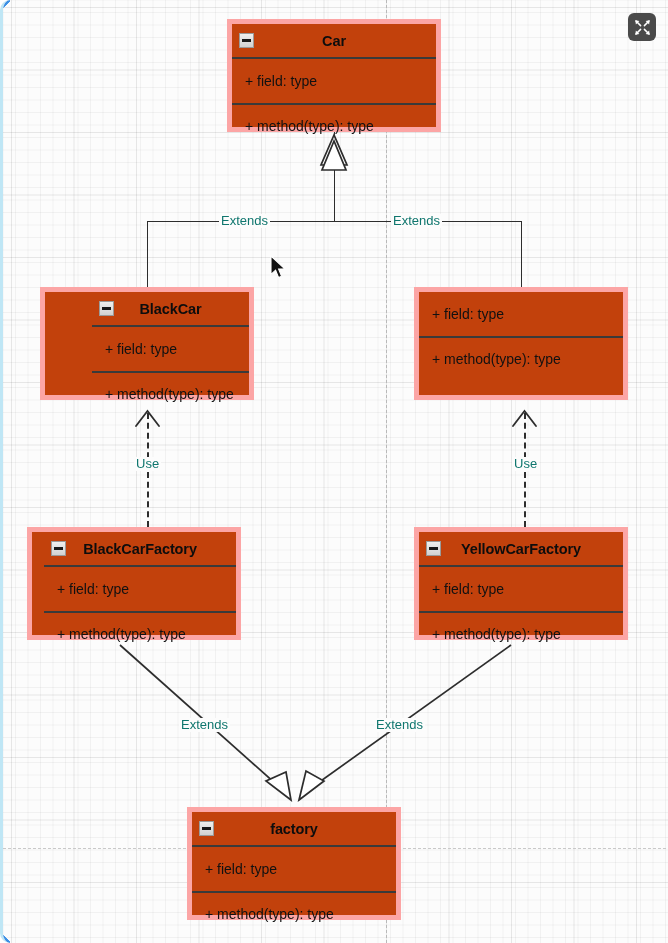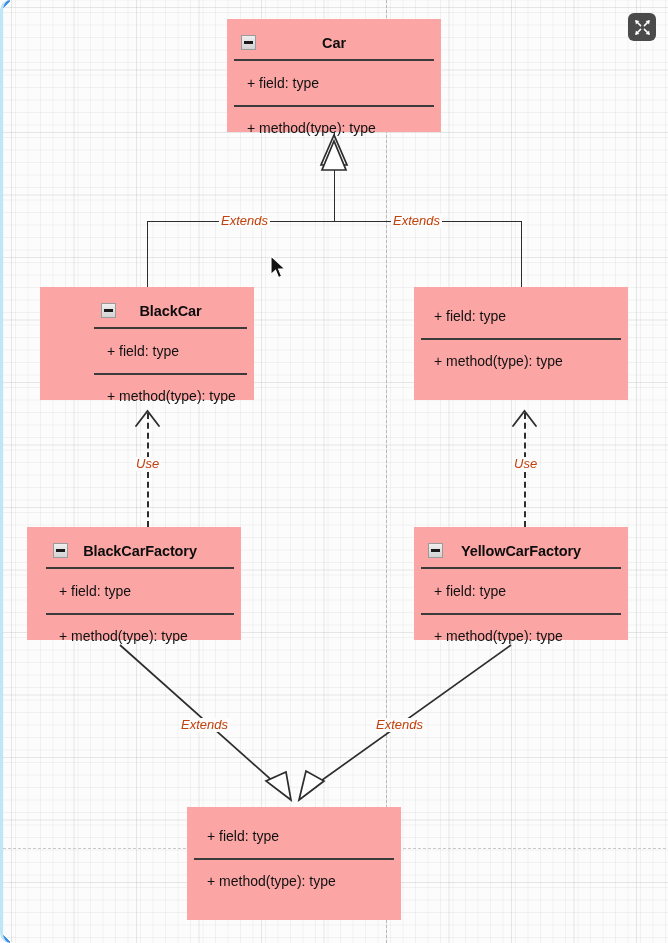--- a/index.html
+++ b/index.html
@@ -68,22 +68,22 @@
     border-radius: 6px;
     display: flex; align-items: center; justify-content: center;
     cursor: pointer;
     z-index: 60;
   }
   #fit-btn svg { display:block; }
 
   
   .uml {
     position: absolute;
-    background: #fca5a5;
-    border: 7px solid #fca5a5;
+    background: #c2410c;
+    border: 5px solid #fca5a5;
     z-index: 20;
   }
   .uml .hdr {
     position: relative;
     height: 35px;
     border-bottom: 2px solid #3a3a3a;
     display: flex; align-items: center; justify-content: center;
   }
   .uml .title {
     font-weight: bold;
@@ -117,25 +117,24 @@
   
   .line-v { position: absolute; border-left: 1.6px solid #2d2d2d; z-index: 10; }
   .line-h { position: absolute; border-top: 1.6px solid #2d2d2d; z-index: 10; }
   .dash-v { position: absolute; border-left: 2px dashed #2d2d2d; z-index: 10; }
 
   .edge-label {
     position: absolute;
     z-index: 18;
     background: #fcfcfc;
     font-size: 13px;
-    color: #c2410c;
+    color: #0f766e;
     padding: 0 2px;
     white-space: nowrap;
     line-height: 14px;
-    font-style: italic;
   }
 
   svg.overlay {
     position: absolute; left: 0; top: 0;
     width: 668px; height: 943px;
     z-index: 15;
     pointer-events: none;
   }
 
   
@@ -264,20 +263,26 @@
       <div class="collapse">
           <i></i>
         </div>
       <span class="title">YellowCarFactory</span>
     </div>
     <div class="row">+ field: type</div>
     <div class="row sep">+ method(type): type</div>
   </div>
 
   <div class="uml" style="left:184px; top:807px; width:214px; height:113px;">
+    <div class="hdr">
+      <div class="collapse">
+          <i></i>
+        </div>
+      <span class="title">factory</span>
+    </div>
     <div class="row">+ field: type</div>
     <div class="row sep">+ method(type): type</div>
   </div>
 
   <svg id="cursor" width="18" height="26" viewBox="0 0 18 26" style="left: 267px; top: 255px;">
     <path d="M1 1 L1 19.5 L5.6 15.2 L8.6 22.6 L11.6 21.3 L8.6 14.1 L14.8 13.8 Z" fill="#111111" stroke="#ffffff" stroke-width="1.1"></path>
   </svg>
 
 </div>
 

